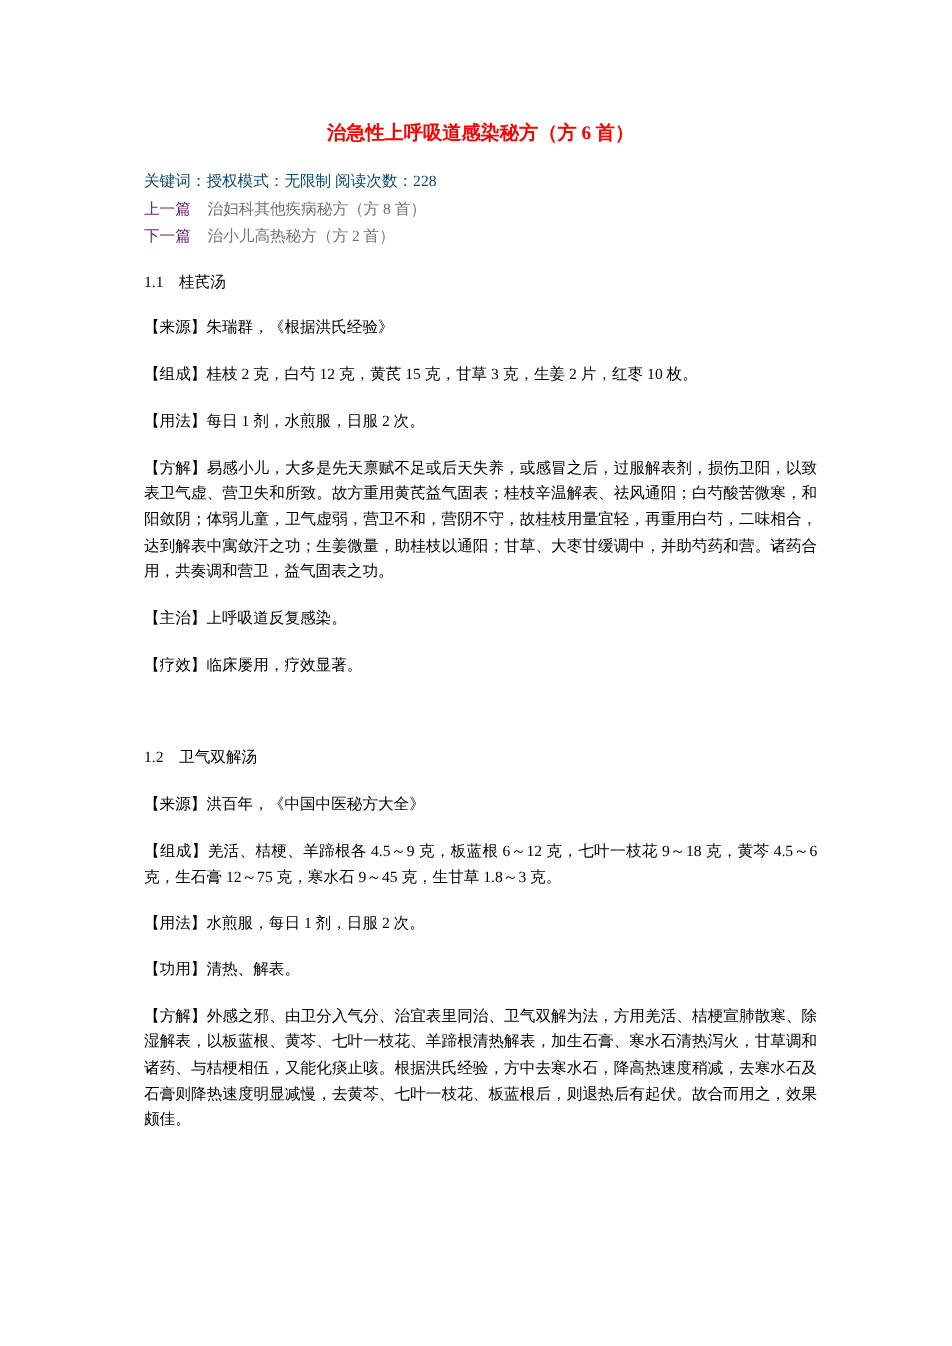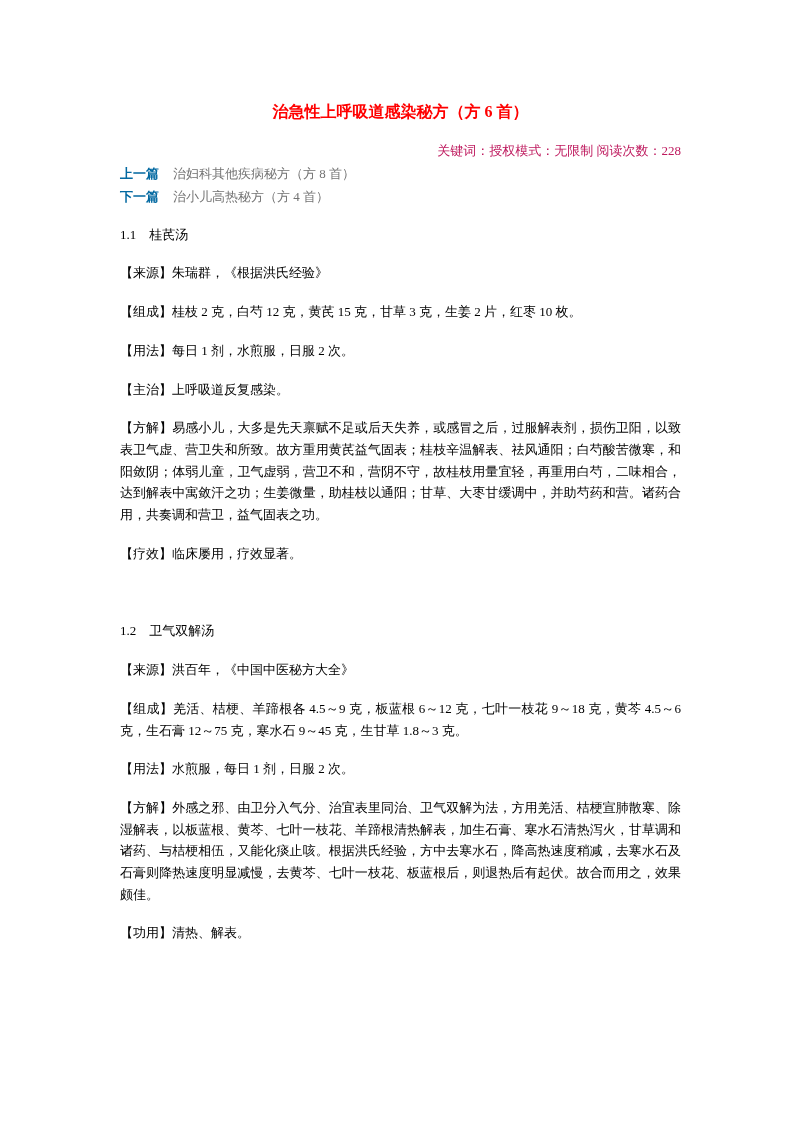--- a/index.html
+++ b/index.html
@@ -19,27 +19,27 @@
   .doc-title {
     margin: 0 0 17px 0;
     font-size: 16px;
     font-weight: bold;
     color: #ff0000;
     text-align: center;
     line-height: 22px;
   }
   .meta-line {
     margin: 0;
-    text-align: right;
+    text-align: left;
     line-height: 21.7px;
-    color: #be185d;
+    color: #0c4a6e;
   }
   .nav-block { margin: 0 0 16px 0; }
   .nav-line { line-height: 23px; }
-  .nav-label { color: #0369a1; margin-right: 14px; font-weight: bold; }
+  .nav-label { color: #701a75; margin-right: 14px; }
   .nav-link { color: #737373; text-decoration: none; cursor: pointer; }
   .para {
     margin: 0 0 17px 0;
     line-height: 21.7px;
     text-align: justify;
     text-justify: inter-ideograph;
   }
   .section-spacer { height: 39px; }
 </style>
 </head>
@@ -49,35 +49,35 @@
 
   <h1 class="doc-title">治急性上呼吸道感染秘方（方 6 首）</h1>
 
   <p class="meta-line">关键词：授权模式：无限制 阅读次数：228</p>
 
   <div class="nav-block">
     <div class="nav-line">
       <span class="nav-label">上一篇</span><a class="nav-link">治妇科其他疾病秘方（方 8 首）</a>
     </div>
     <div class="nav-line">
-      <span class="nav-label">下一篇</span><a class="nav-link">治小儿高热秘方（方 4 首）</a>
+      <span class="nav-label">下一篇</span><a class="nav-link">治小儿高热秘方（方 2 首）</a>
     </div>
   </div>
 
 
   <p class="para">1.1　桂芪汤</p>
   <p class="para">【来源】朱瑞群，《根据洪氏经验》</p>
   <p class="para">【组成】桂枝 2 克，白芍 12 克，黄芪 15 克，甘草 3 克，生姜 2 片，红枣 10 枚。</p>
   <p class="para">【用法】每日 1 剂，水煎服，日服 2 次。</p>
+  <p class="para">【方解】易感小儿，大多是先天禀赋不足或后天失养，或感冒之后，过服解表剂，损伤卫阳，以致表卫气虚、营卫失和所致。故方重用黄芪益气固表；桂枝辛温解表、祛风通阳；白芍酸苦微寒，和阳敛阴；体弱儿童，卫气虚弱，营卫不和，营阴不守，故桂枝用量宜轻，再重用白芍，二味相合，达到解表中寓敛汗之功；生姜微量，助桂枝以通阳；甘草、大枣甘缓调中，并助芍药和营。诸药合用，共奏调和营卫，益气固表之功。</p>
   <p class="para">【主治】上呼吸道反复感染。</p>
-  <p class="para">【方解】易感小儿，大多是先天禀赋不足或后天失养，或感冒之后，过服解表剂，损伤卫阳，以致表卫气虚、营卫失和所致。故方重用黄芪益气固表；桂枝辛温解表、祛风通阳；白芍酸苦微寒，和阳敛阴；体弱儿童，卫气虚弱，营卫不和，营阴不守，故桂枝用量宜轻，再重用白芍，二味相合，达到解表中寓敛汗之功；生姜微量，助桂枝以通阳；甘草、大枣甘缓调中，并助芍药和营。诸药合用，共奏调和营卫，益气固表之功。</p>
   <p class="para">【疗效】临床屡用，疗效显著。</p>
 
   <div class="section-spacer"></div>
 
   <p class="para">1.2　卫气双解汤</p>
   <p class="para">【来源】洪百年，《中国中医秘方大全》</p>
   <p class="para">【组成】羌活、桔梗、羊蹄根各 4.5～9 克，板蓝根 6～12 克，七叶一枝花 9～18 克，黄芩 4.5～6 克，生石膏 12～75 克，寒水石 9～45 克，生甘草 1.8～3 克。</p>
   <p class="para">【用法】水煎服，每日 1 剂，日服 2 次。</p>
+  <p class="para">【功用】清热、解表。</p>
   <p class="para">【方解】外感之邪、由卫分入气分、治宜表里同治、卫气双解为法，方用羌活、桔梗宣肺散寒、除湿解表，以板蓝根、黄芩、七叶一枝花、羊蹄根清热解表，加生石膏、寒水石清热泻火，甘草调和诸药、与桔梗相伍，又能化痰止咳。根据洪氏经验，方中去寒水石，降高热速度稍减，去寒水石及石膏则降热速度明显减慢，去黄芩、七叶一枝花、板蓝根后，则退热后有起伏。故合而用之，效果颇佳。</p>
-  <p class="para">【功用】清热、解表。</p>
 
 </div>
 
 </body></html>

